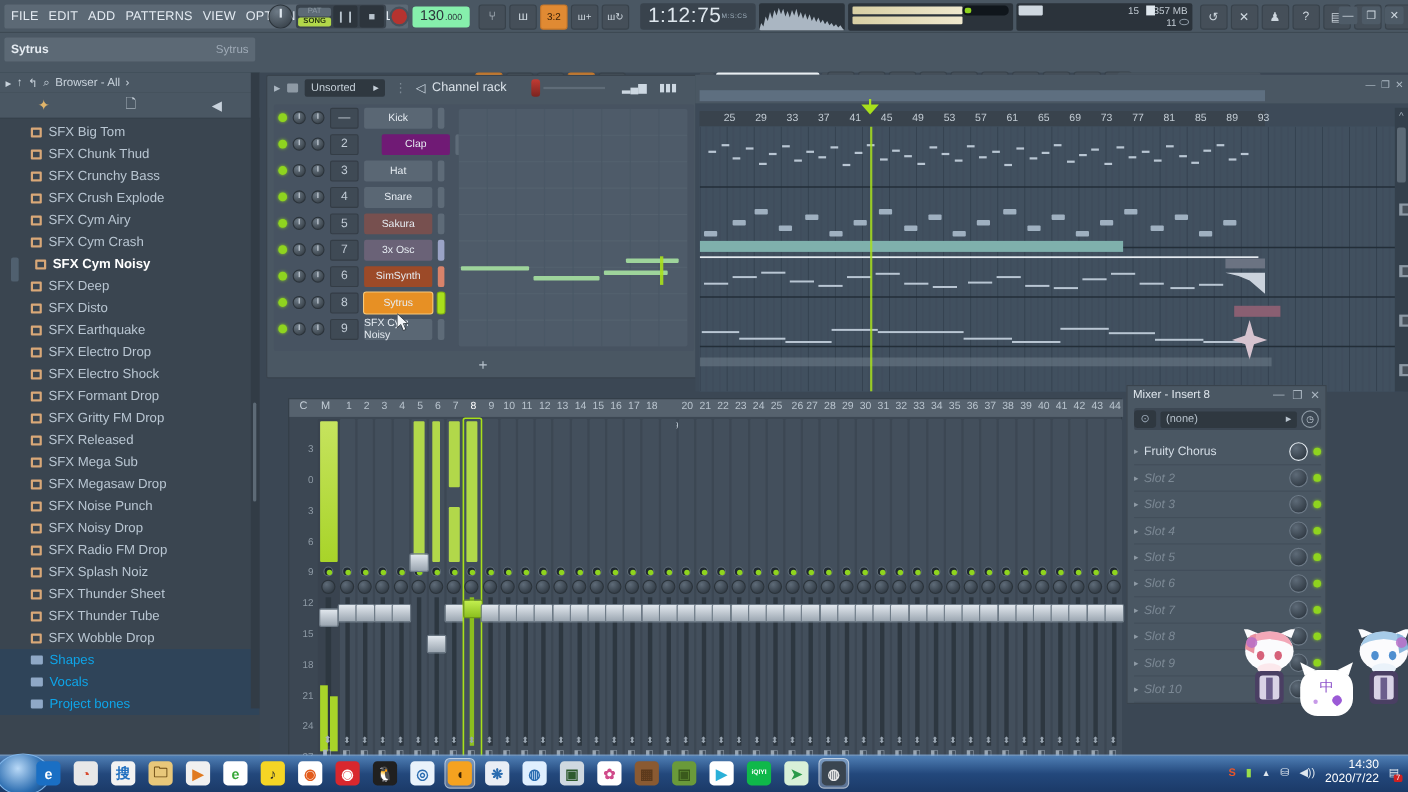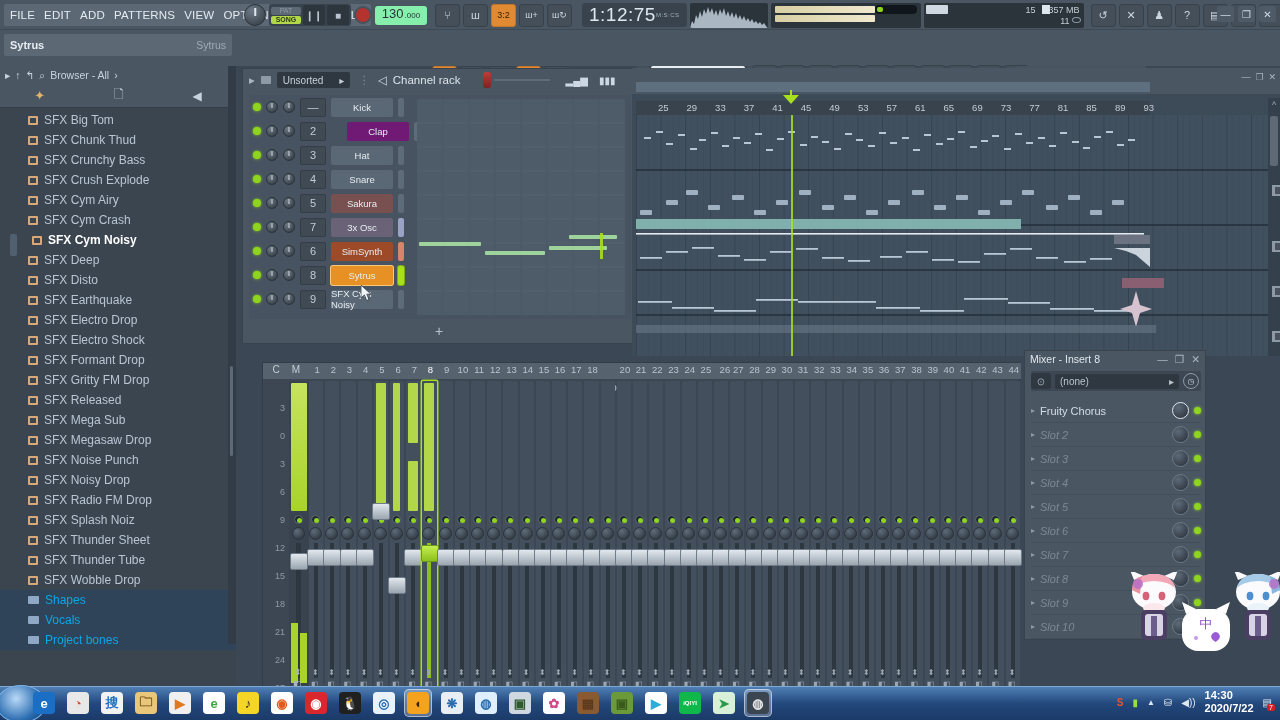--- a/index.html
+++ b/index.html
@@ -112,21 +112,21 @@
 
   
   .taskbar{position:absolute;left:0;bottom:0;width:1280px;height:34px;
      background:linear-gradient(#4f7fb5,#23487c 50%,#1b3a68);border-top:1px solid #7fa8d6;}
   .tb-icons{position:absolute;left:30px;top:2px;display:flex;gap:6px;align-items:center;}
   .tb-ic{width:28px;height:28px;border-radius:5px;display:flex;align-items:center;justify-content:center;font-size:14px;color:#fff;}
   .tb-ic.act{background:rgba(255,255,255,.28);border:1px solid rgba(255,255,255,.5);}
   .tb-start{position:absolute;left:-4px;top:-2px;width:50px;height:38px;border-radius:50%;
      background:radial-gradient(circle at 40% 35%,#b9d9f7,#2a6cb0 60%,#0e3566);border:1px solid #7fb4e8;}
   .tray{position:absolute;right:8px;top:2px;display:flex;align-items:center;gap:9px;color:#fff;font-size:10px;}
-  .clk{text-align:left;line-height:13px;font-size:11px;font-weight:bold;}
+  .clk{text-align:right;line-height:13px;font-size:11px;}
   .chibi{position:absolute;width:60px;height:72px;}
 </style>
 </head>
 <body>
 
 <div id="app">
 
   <div class="topbar">
     <div class="menu">
       <span>FILE</span>

